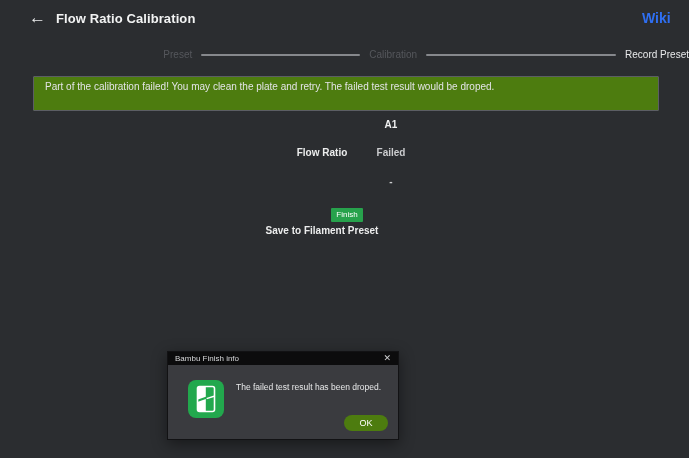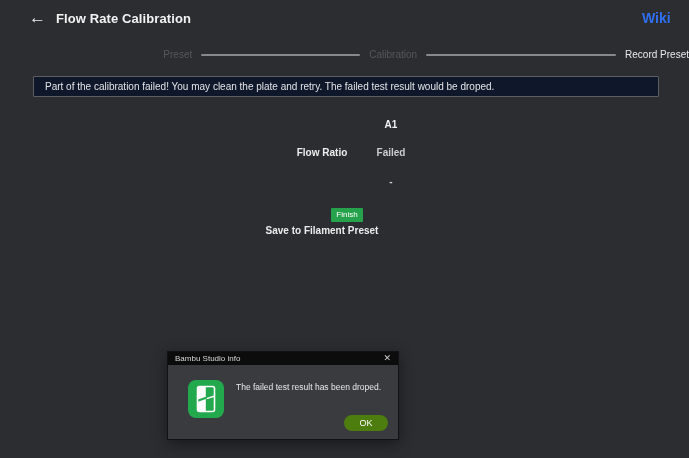--- a/index.html
+++ b/index.html
@@ -23,22 +23,22 @@
   
   .stepper{position:absolute;top:47px;left:0;width:689px;height:15px;
     display:flex;align-items:center;justify-content:flex-end;gap:9px;}
   .step{font-size:10px;color:#55575c;}
   .step.active{color:#e9eaeb;}
   .sline{height:2px;background:#86888c;border-radius:1px;display:inline-block;}
   .sline.l1{width:159px;}
   .sline.l2{width:190px;}
 
   
-  .banner{position:absolute;left:33px;top:76px;width:626px;height:21px;
-    background:#0f172a;border:1px solid #5c5e64;box-sizing:border-box;border-radius:1px;
+  .banner{position:absolute;left:33px;top:76px;width:626px;height:35px;
+    background:#4d7c0f;border:1px solid #5c5e64;box-sizing:border-box;border-radius:1px;
     font-size:10px;color:#e3e4e6;line-height:19px;padding-left:11px;overflow:hidden;white-space:nowrap;}
 
   
   .cell{position:absolute;font-size:10px;}
   .col-head{left:347px;top:119px;width:88px;text-align:center;font-weight:bold;color:#f0f1f1;}
   .row-label{left:240px;width:164px;text-align:center;font-weight:bold;color:#eceded;}
   .row-value{left:347px;width:88px;text-align:center;color:#cbccce;font-weight:bold;}
   .r1{top:147px;}
   .r2l{top:181px;margin-top:44px;}
   .r2v{top:176px;}
@@ -61,21 +61,21 @@
     background:#4d7c0f;border:none;border-radius:8px;color:#fff;font-size:9px;
     font-family:"Liberation Sans", sans-serif;line-height:16px;text-align:center;padding:0;cursor:pointer;}
 </style>
 </head>
 <body>
 
 <div class="app">
 
   <div class="header">
     <span class="back">←</span>
-    <span class="title">Flow Rate Calibration</span>
+    <span class="title">Flow Ratio Calibration</span>
     <a class="wiki">Wiki</a>
   </div>
 
   <div class="stepper">
     <span class="step">Preset</span>
     <span class="sline l1"></span>
     <span class="step">Calibration</span>
     <span class="sline l2"></span>
     <span class="step active">Record Preset</span>
   </div>
@@ -86,21 +86,21 @@
 
   <div class="cell col-head">A1</div>
   <div class="cell row-label r1">Flow Ratio</div>
   <div class="cell row-value r1">Failed</div>
   <div class="cell row-label r2l">Save to Filament Preset</div>
   <div class="cell row-value r2v">-</div>
   <button class="finish-btn">Finish</button>
 
   <div class="dialog">
     <div class="dialog-titlebar">
-      <span class="dialog-title">Bambu Studio info</span>
+      <span class="dialog-title">Bambu Finish info</span>
       <span class="dialog-close">✕</span>
     </div>
     <div class="dialog-icon">
       <svg width="36" height="38" viewBox="0 0 36 38">
         <rect x="9.5" y="6.5" width="17" height="25" rx="2" fill="none" stroke="#ffffff" stroke-width="1.6"></rect>
         <polygon points="10,7 17.8,7 17.8,16.8 10,19.6" fill="#ffffff"></polygon>
         <polygon points="10,21.8 17.8,19 17.8,31 10,31" fill="#ffffff"></polygon>
         <line x1="18.6" y1="18.6" x2="26" y2="16.2" stroke="#ffffff" stroke-width="1.5"></line>
       </svg>
     </div>

